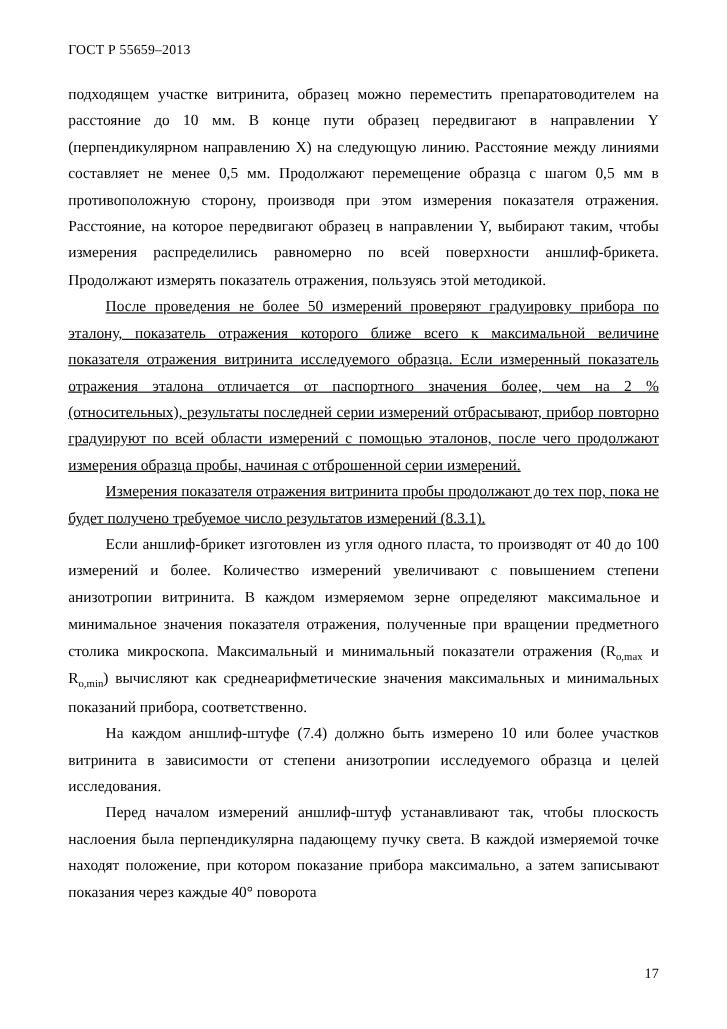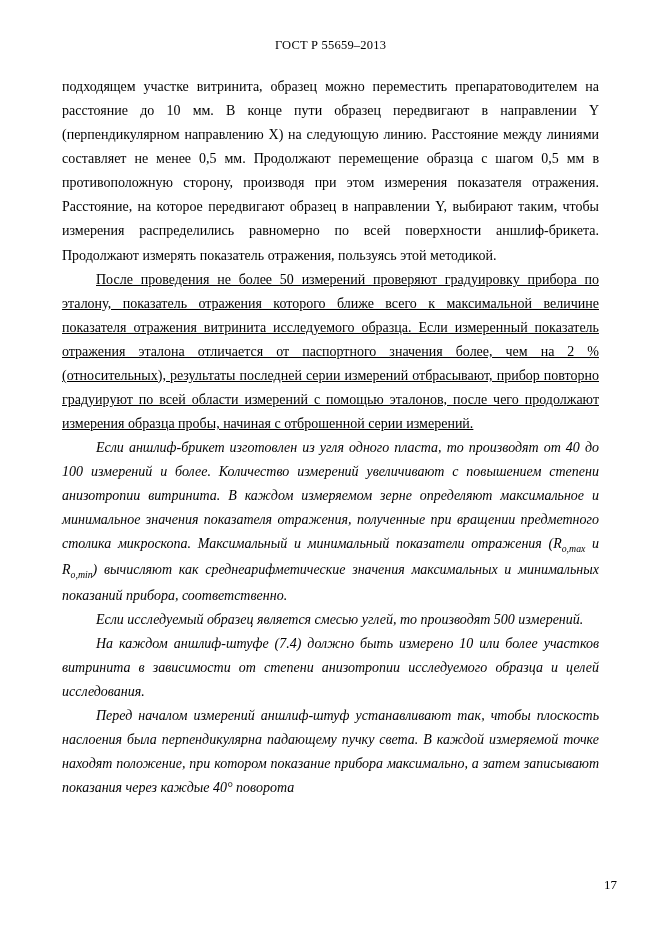--- a/index.html
+++ b/index.html
@@ -14,44 +14,43 @@
     color: #000000;
   }
   .page {
     position: relative;
     width: 661px;
     height: 935px;
     box-sizing: border-box;
     padding: 38px 62px 0 62px;
   }
   .header {
-    text-align: center;
+    text-align: left;
     font-size: 12.5px;
     letter-spacing: 0.2px;
     margin-bottom: 22px;
   }
   .body-text p {
     margin: 0 0 0 0;
     font-size: 14px;
     line-height: 1.72;
     text-align: justify;
     text-justify: inter-word;
   }
   .body-text p.indent {
     text-indent: 34px;
     text-decoration: underline;
   }
   .body-text p.italic {
-    font-style: italic;
     text-indent: 34px;
   }
   .footer {
     position: absolute;
     left: 0;
-    right: 44px;
+    right: 62px;
     bottom: 42px;
     text-align: right;
     font-size: 13px;
   }
   sub {
     font-size: 0.7em;
     vertical-align: sub;
   }
 </style>
 </head>
@@ -62,24 +61,24 @@
   <div class="header">
     <span>ГОСТ Р 55659–2013</span>
   </div>
 
   <div class="body-text">
 
     <p>подходящем участке витринита, образец можно переместить препаратоводителем на расстояние до 10 мм. В конце пути образец передвигают в направлении Y (перпендикулярном направлению X) на следующую линию. Расстояние между линиями составляет не менее 0,5 мм. Продолжают перемещение образца с шагом 0,5 мм в противоположную сторону, производя при этом измерения показателя отражения. Расстояние, на которое передвигают образец в направлении Y, выбирают таким, чтобы измерения распределились равномерно по всей поверхности аншлиф-брикета. Продолжают измерять показатель отражения, пользуясь этой методикой.</p>
 
     <p class="indent">После проведения не более 50 измерений проверяют градуировку прибора по эталону, показатель отражения которого ближе всего к максимальной величине показателя отражения витринита исследуемого образца. Если измеренный показатель отражения эталона отличается от паспортного значения более, чем на 2 % (относительных), результаты последней серии измерений отбрасывают, прибор повторно градуируют по всей области измерений с помощью эталонов, после чего продолжают измерения образца пробы, начиная с отброшенной серии измерений.</p>
 
+    <p class="indent">Измерения показателя отражения витринита пробы продолжают до тех пор, пока не будет получено требуемое число результатов измерений (8.3.1).</p>
 
     <p class="italic"><span>Если аншлиф-брикет изготовлен из угля одного пласта, то производят от 40 до 100 измерений и более. Количество измерений увеличивают с повышением степени анизотропии витринита. В каждом измеряемом зерне определяют максимальное и минимальное значения показателя отражения, полученные при вращении предметного столика микроскопа. Максимальный и минимальный показатели отражения (R</span><sub>o,max</sub><span> и R</span><sub>o,min</sub><span>) вычисляют как среднеарифметические значения максимальных и минимальных показаний прибора, соответственно.</span></p>
 
-    <p class="italic">Если исследуемый образец является смесью углей, то производят 500 измерений.</p>
 
     <p class="italic">На каждом аншлиф-штуфе (7.4) должно быть измерено 10 или более участков витринита в зависимости от степени анизотропии исследуемого образца и целей исследования.</p>
 
     <p class="italic">Перед началом измерений аншлиф-штуф устанавливают так, чтобы плоскость наслоения была перпендикулярна падающему пучку света. В каждой измеряемой точке находят положение, при котором показание прибора максимально, а затем записывают показания через каждые 40° поворота</p>
 
   </div>
 
   <div class="footer">
     <span>17</span>
   </div>

